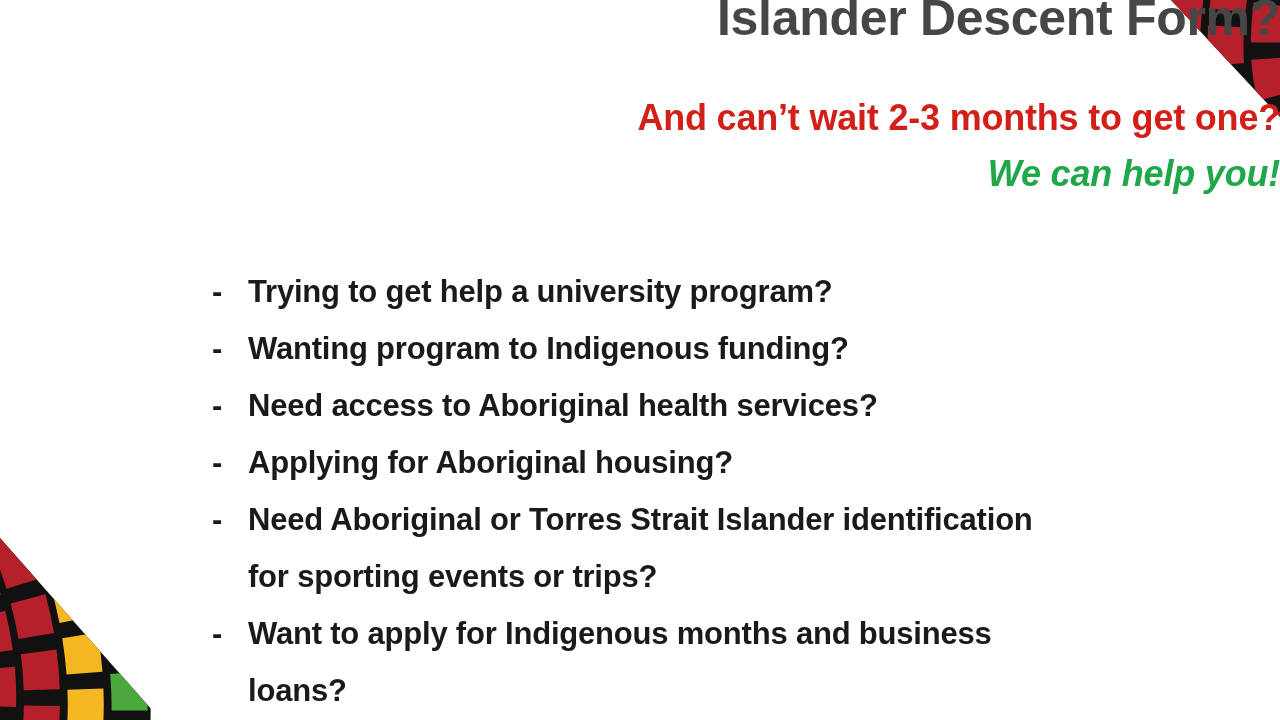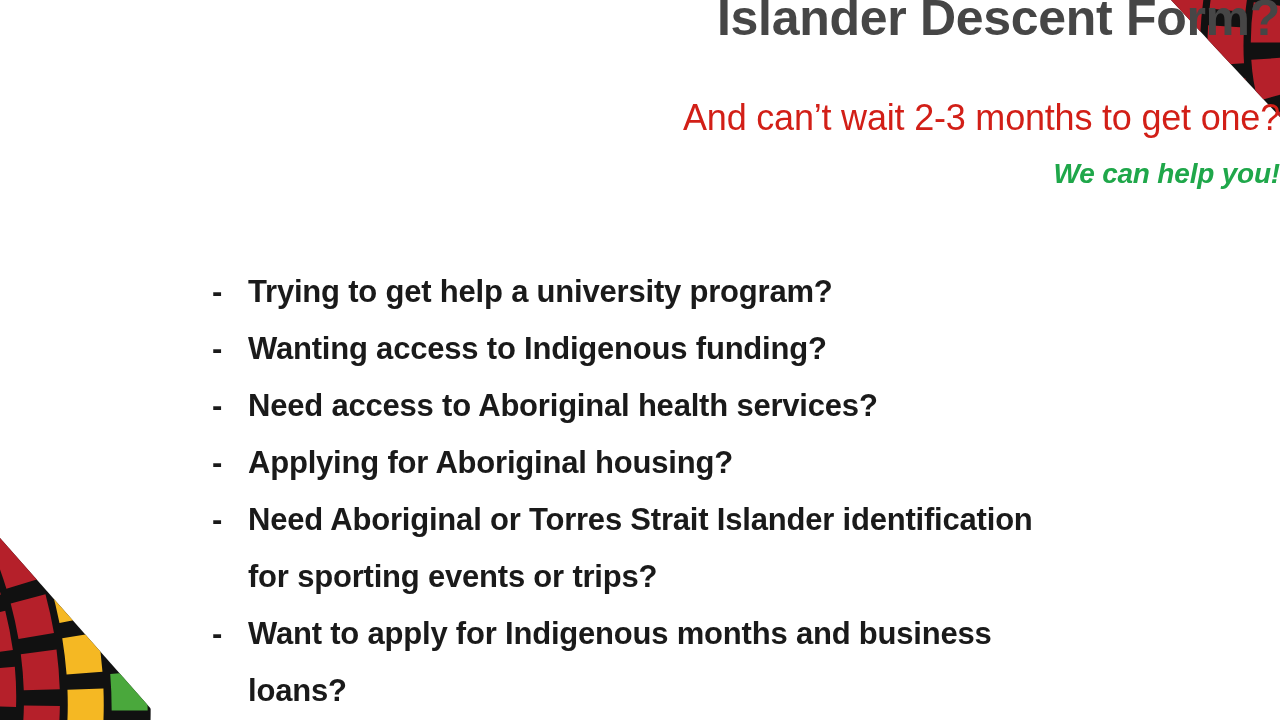--- a/index.html
+++ b/index.html
@@ -52,28 +52,28 @@
     font-weight: bold;
     color: #464646;
     letter-spacing: -0.3px;
     transform: translateY(-12px);
   }
   .subtitle-red {
     margin: 0;
     padding-top: 36px;
     font-size: 36px;
     line-height: 44px;
-    font-weight: normal;
+    font-weight: bold;
     color: #D21F17;
     letter-spacing: -0.2px;
   }
   .subtitle-green {
     margin: 0;
     padding-top: 12px;
-    font-size: 28px;
+    font-size: 36px;
     line-height: 44px;
     font-weight: bold;
     font-style: italic;
     color: #1FA74A;
     letter-spacing: -0.2px;
   }
 
   
   .bullets {
     position: absolute;
@@ -188,21 +188,21 @@
     <p class="subtitle-green">We can help you!</p>
   </div>
 
   <ul class="bullets">
     <li class="bullet-item">
       <span class="bullet-dash">-</span>
       <span class="bullet-text">Trying to get help a university program?</span>
     </li>
     <li class="bullet-item">
       <span class="bullet-dash">-</span>
-      <span class="bullet-text">Wanting access to Indigenous funding?</span>
+      <span class="bullet-text">Wanting program to Indigenous funding?</span>
     </li>
     <li class="bullet-item">
       <span class="bullet-dash">-</span>
       <span class="bullet-text">Need access to Aboriginal health services?</span>
     </li>
     <li class="bullet-item">
       <span class="bullet-dash">-</span>
       <span class="bullet-text">Applying for Aboriginal housing?</span>
     </li>
     <li class="bullet-item">

